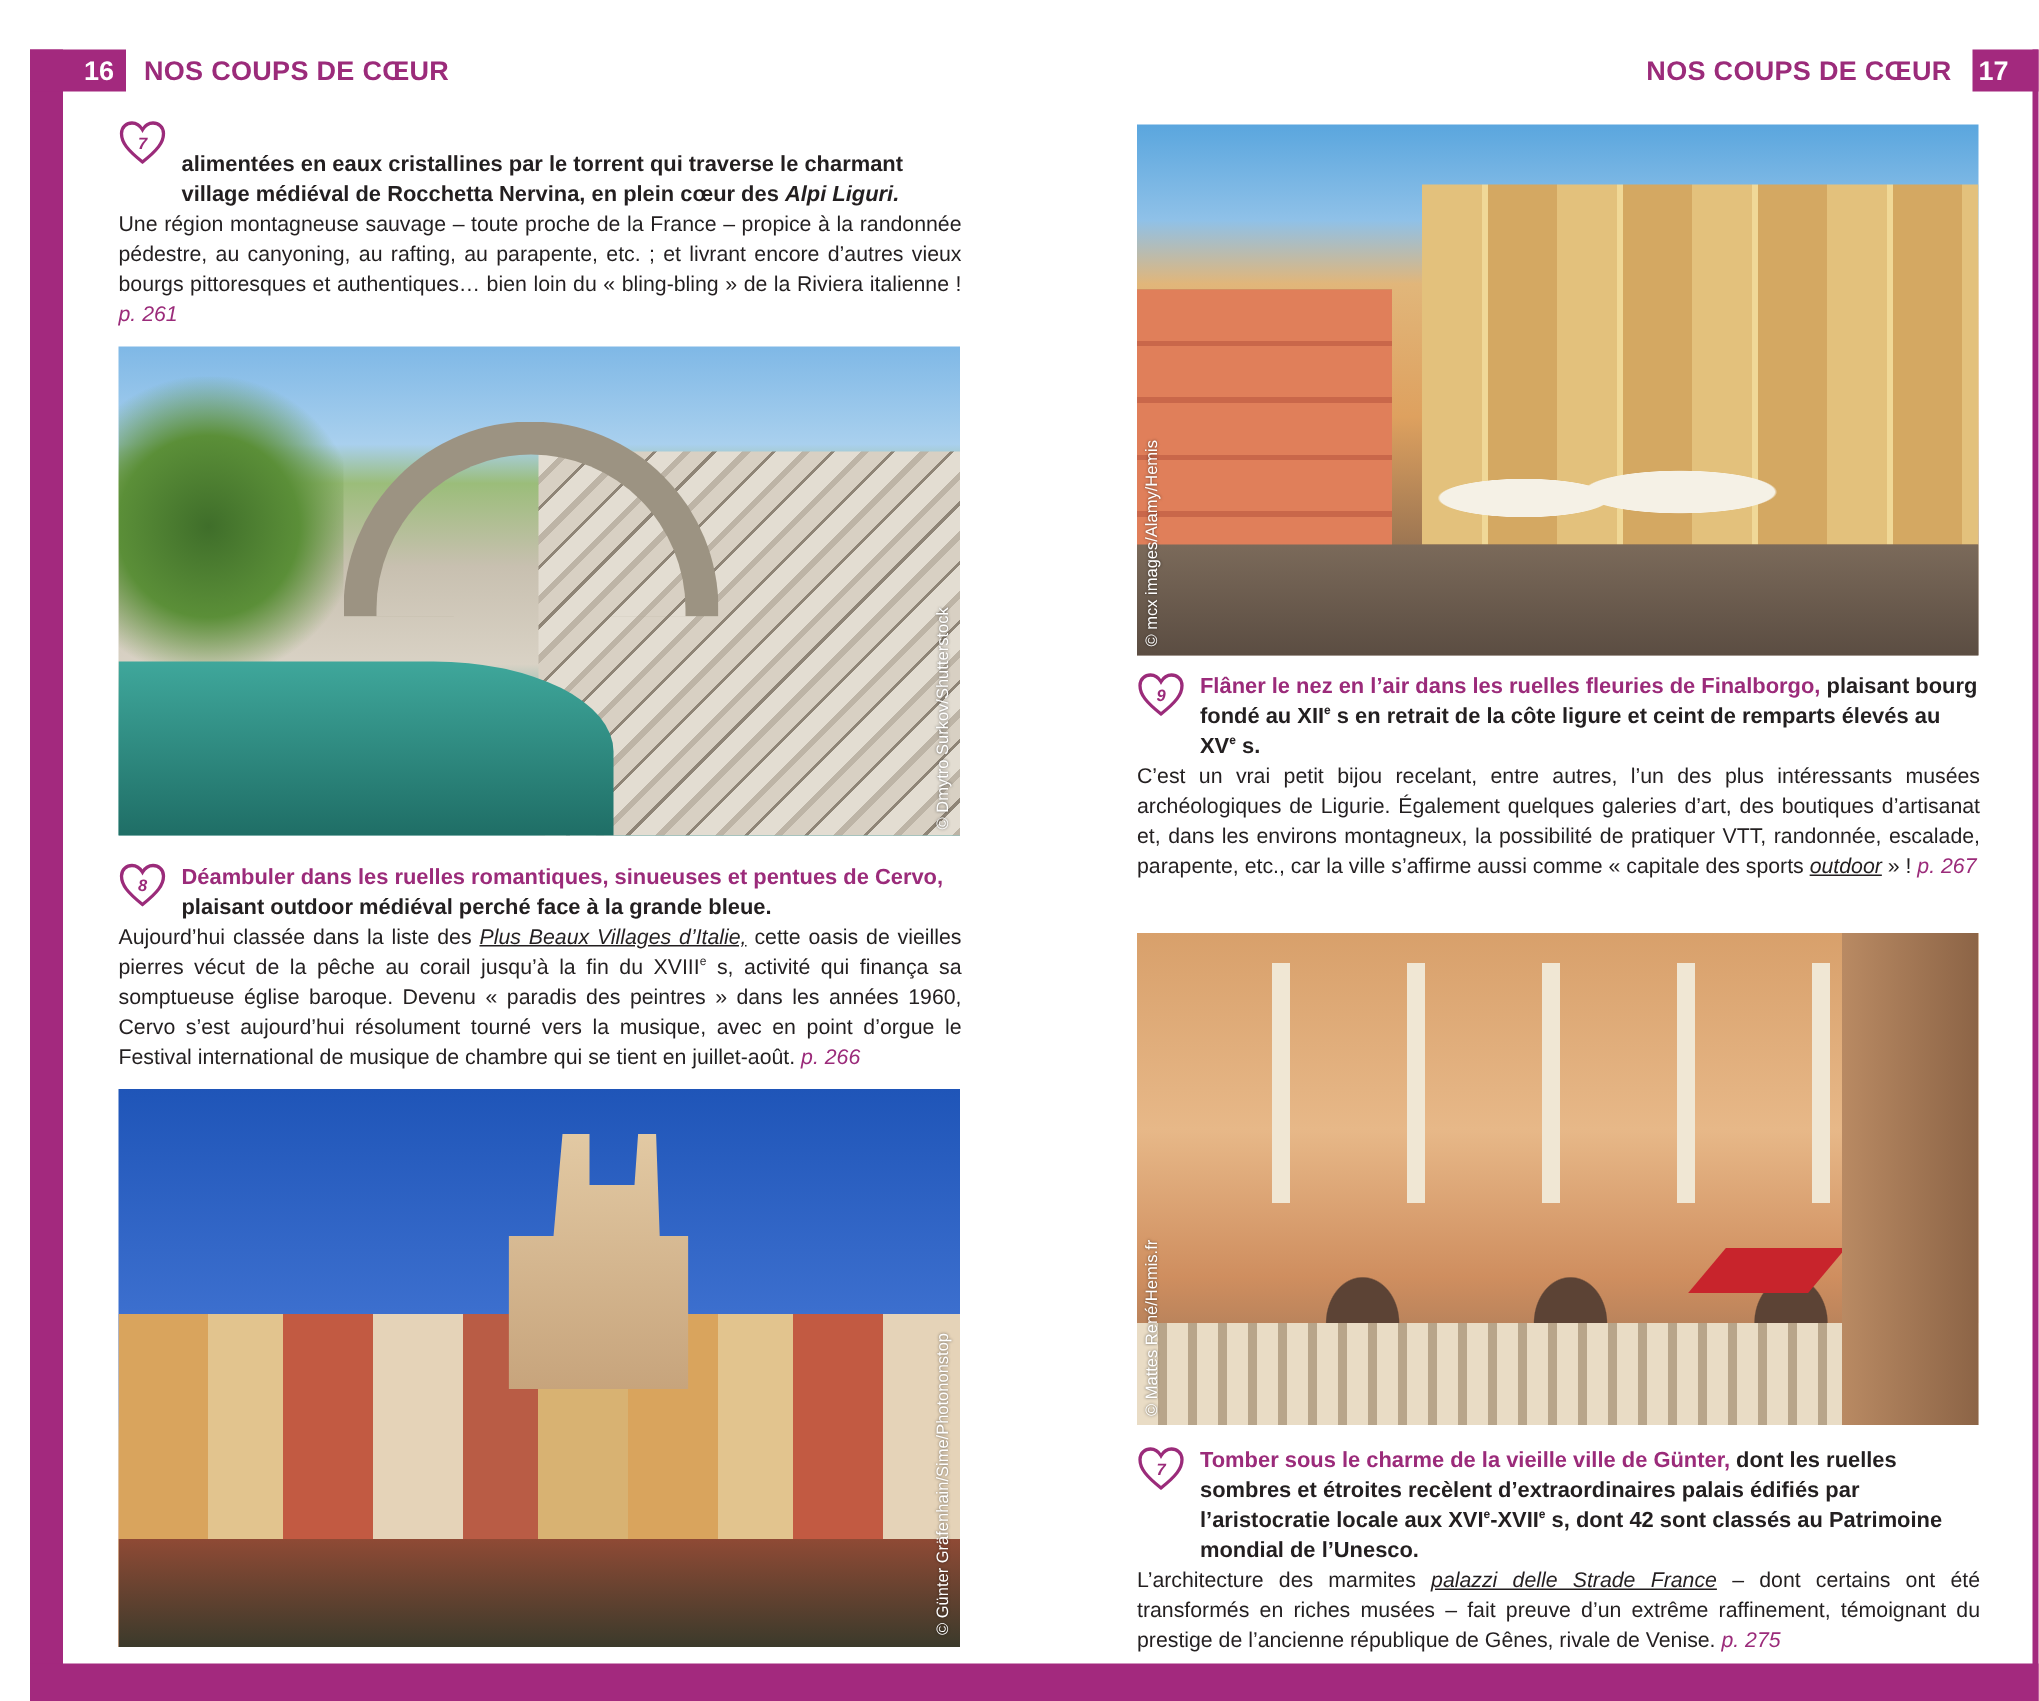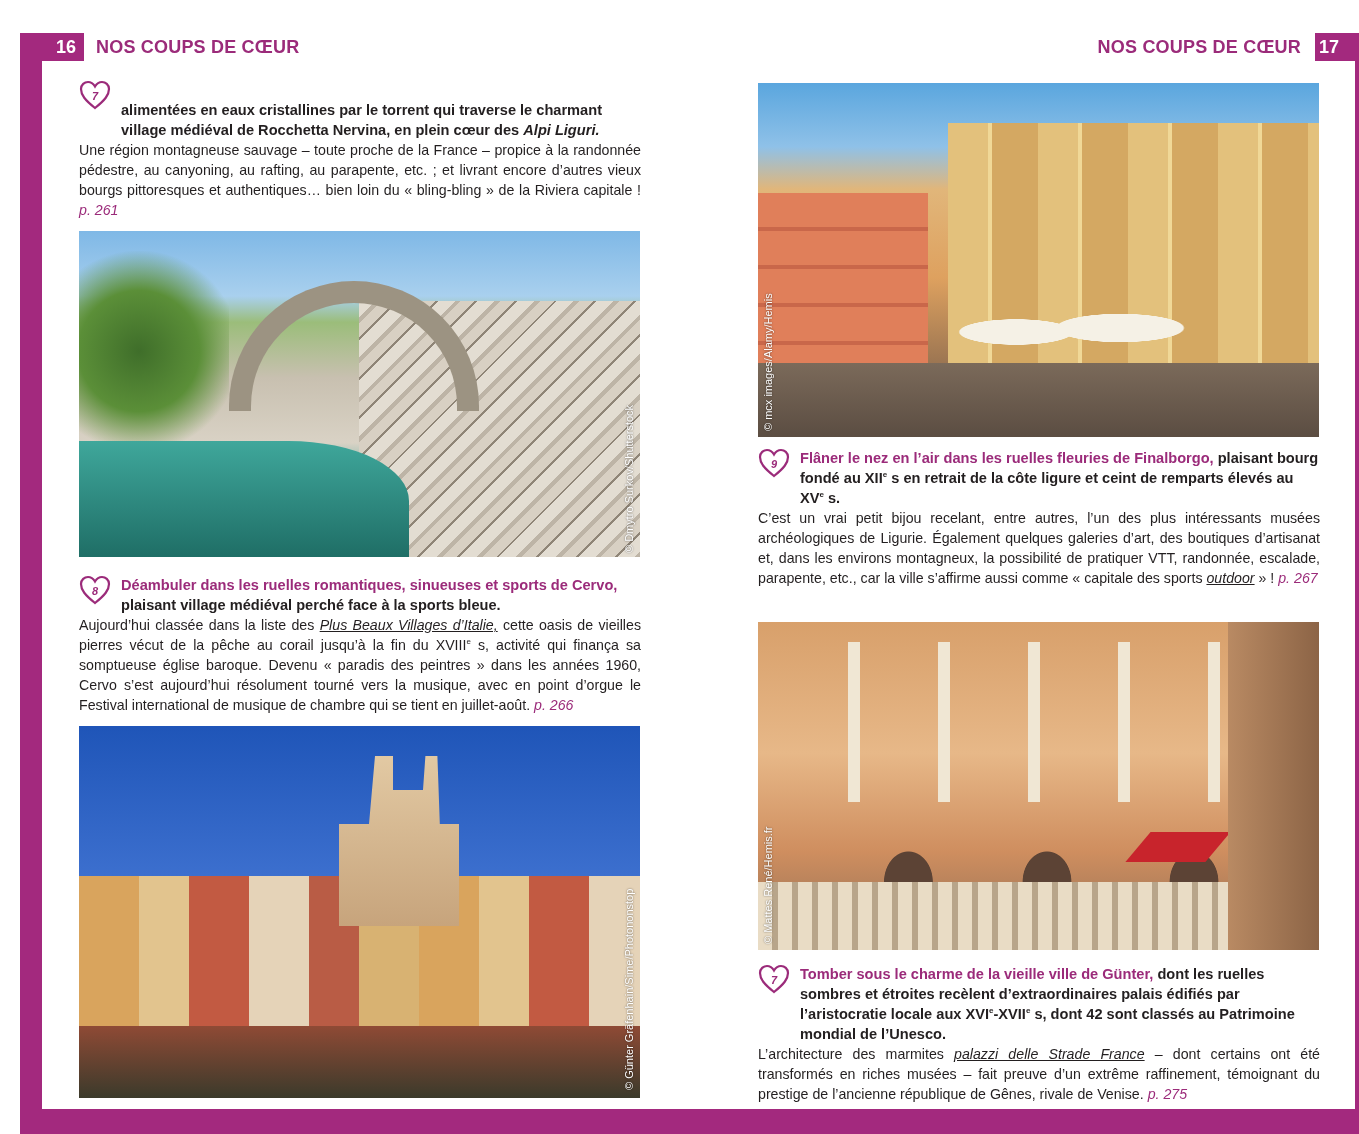--- a/index.html
+++ b/index.html
@@ -115,41 +115,41 @@
       <span class="heart">
         <svg viewBox="0 0 32 30">
             <path d="M16 28 C6 20 2 15 2 9 C2 4.5 5.5 2 9 2 C12 2 14.5 4 16 6.5 C17.5 4 20 2 23 2 C26.5 2 30 4.5 30 9 C30 15 26 20 16 28 Z" fill="none" stroke="#9b2b7a" stroke-width="2.2"></path>
           </svg>
         <span class="num">7</span>
       </span>
       <br>
       <span>alimentées en eaux cristallines par le torrent qui traverse le charmant village médiéval de Rocchetta Nervina, en plein cœur des </span><i>Alpi Liguri.</i>
     </div>
     <div class="body">
-      <span>Une région montagneuse sauvage – toute proche de la France – propice à la randonnée pédestre, au canyoning, au rafting, au parapente, etc. ; et livrant encore d’autres vieux bourgs pittoresques et authentiques… bien loin du « bling-bling » de la Riviera capitale ! </span><span class="pref">p. 261</span>
+      <span>Une région montagneuse sauvage – toute proche de la France – propice à la randonnée pédestre, au canyoning, au rafting, au parapente, etc. ; et livrant encore d’autres vieux bourgs pittoresques et authentiques… bien loin du « bling-bling » de la Riviera italienne ! </span><span class="pref">p. 261</span>
     </div>
   </div>
 
   <div class="photo" id="photo-bridge">
     <div class="trees"></div>
     <div class="rock"></div>
     <div class="arch"></div>
     <div class="water"></div>
     <div class="credit" style="left:544px; top:322px;">© Dmytro Surkov/Shutterstock</div>
   </div>
 
   <div class="entry" style="left:59px; top:575px; width:562px;">
     <div class="lead">
       <span class="heart">
         <svg viewBox="0 0 32 30">
             <path d="M16 28 C6 20 2 15 2 9 C2 4.5 5.5 2 9 2 C12 2 14.5 4 16 6.5 C17.5 4 20 2 23 2 C26.5 2 30 4.5 30 9 C30 15 26 20 16 28 Z" fill="none" stroke="#9b2b7a" stroke-width="2.2"></path>
           </svg>
         <span class="num">8</span>
       </span>
-      <span class="hl">Déambuler dans les ruelles romantiques, sinueuses et sports de Cervo,</span><span> plaisant village médiéval perché face à la sports bleue.</span>
+      <span class="hl">Déambuler dans les ruelles romantiques, sinueuses et pentues de Cervo,</span><span> plaisant outdoor médiéval perché face à la grande bleue.</span>
     </div>
     <div class="body">
       <span>Aujourd’hui classée dans la liste des </span><i>Plus Beaux Villages d’Italie,</i><span> cette oasis de vieilles pierres vécut de la pêche au corail jusqu’à la fin du XVIII</span><sup>e</sup><span> s, activité qui finança sa somptueuse église baroque. Devenu « paradis des peintres » dans les années 1960, Cervo s’est aujourd’hui résolument tourné vers la musique, avec en point d’orgue le Festival international de musique de chambre qui se tient en juillet-août. </span><span class="pref">p. 266</span>
     </div>
   </div>
 
   <div class="photo" id="photo-cervo">
     <div class="houses"></div>
     <div class="church"></div>
     <div class="roofs"></div>

